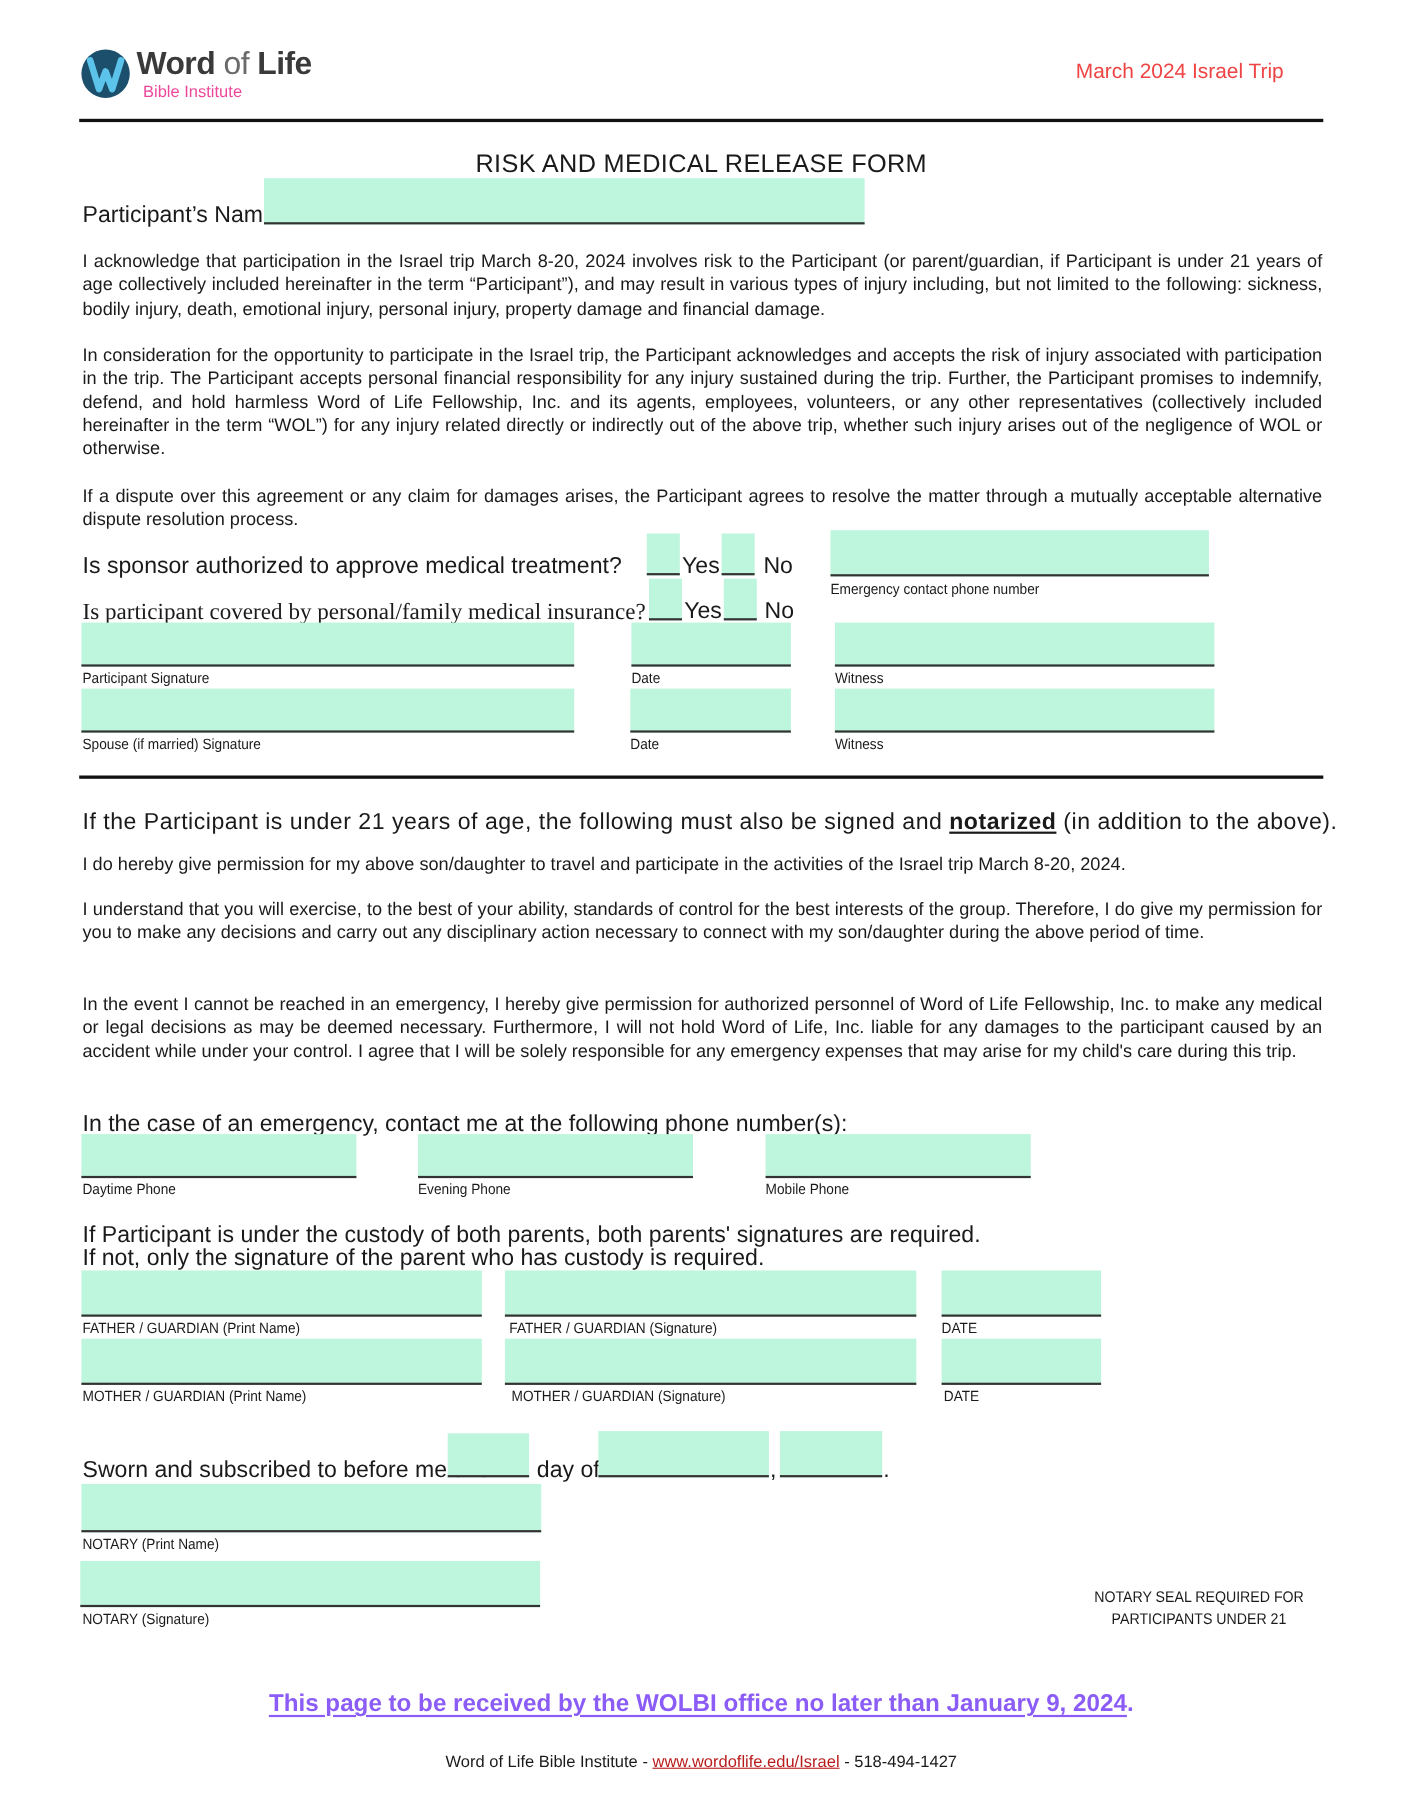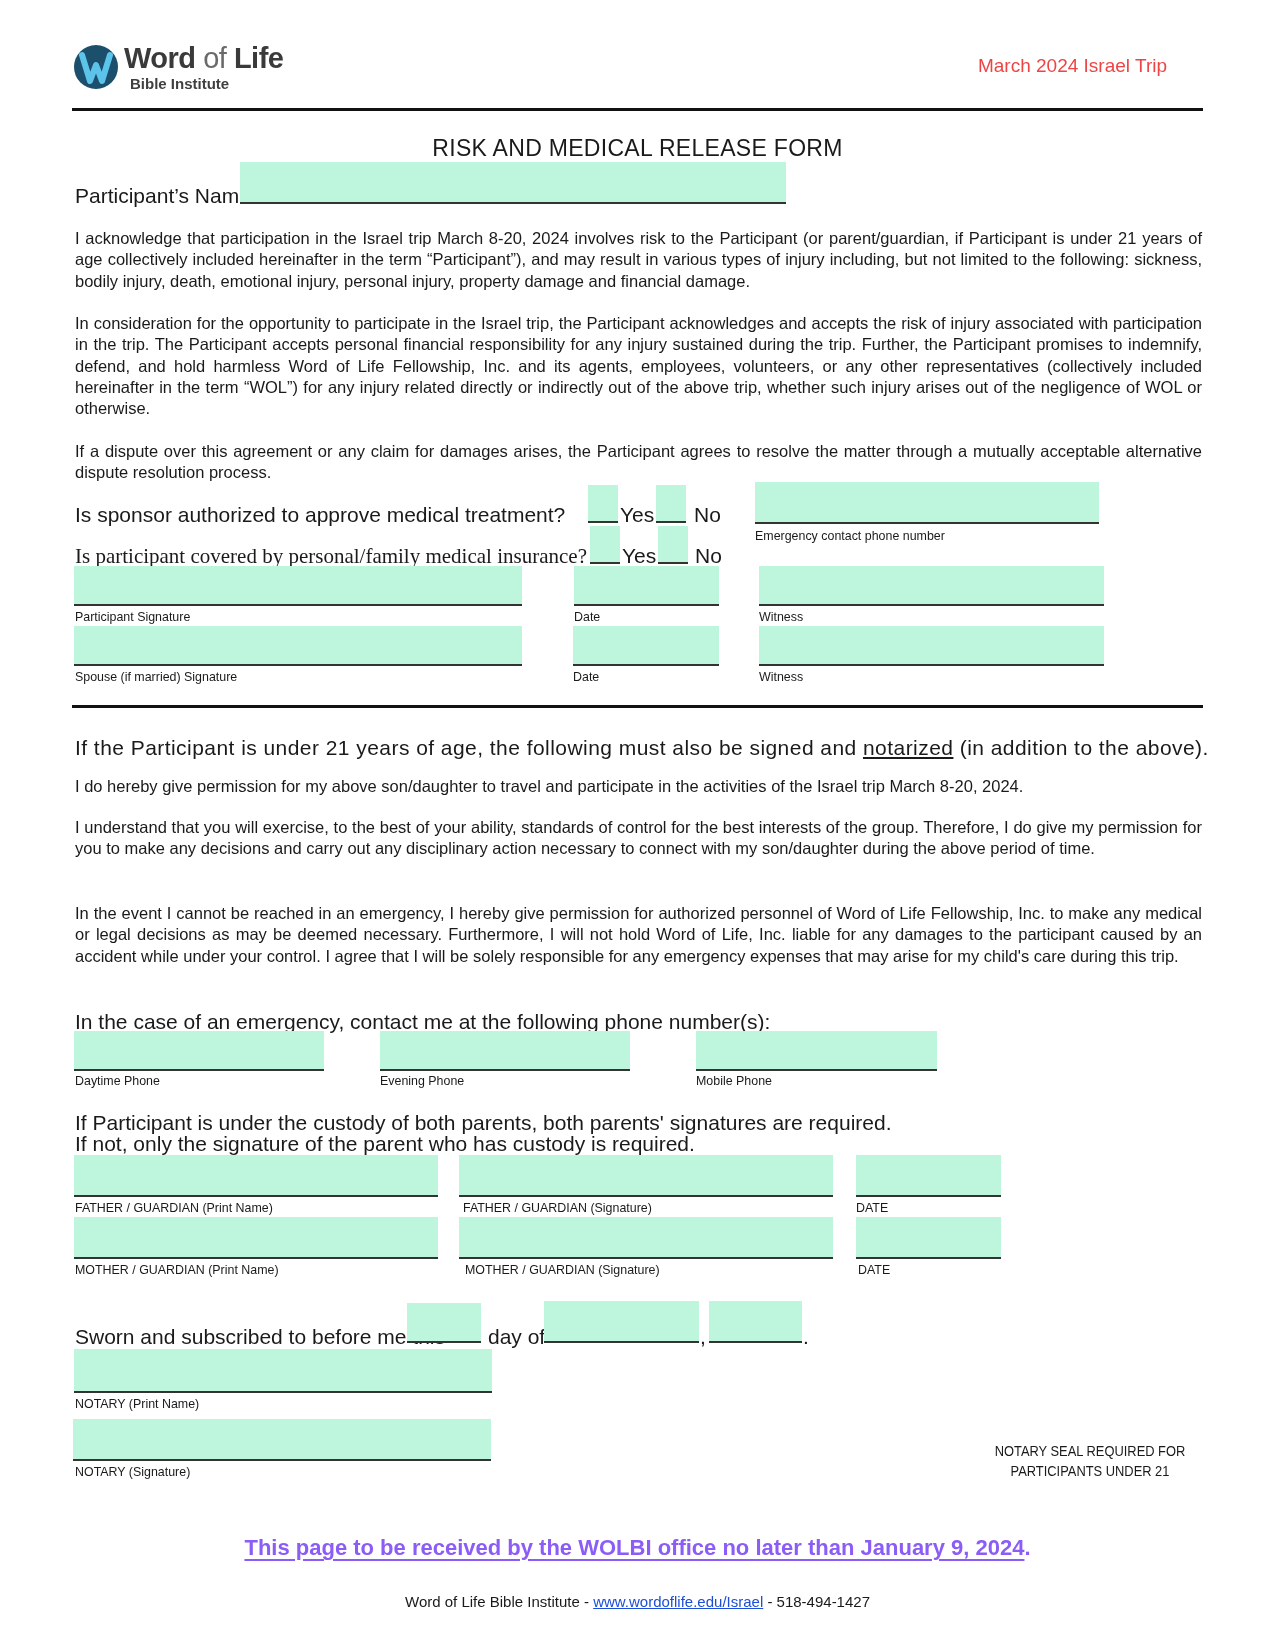--- a/index.html
+++ b/index.html
@@ -4,33 +4,33 @@
 <style>
   * { box-sizing: border-box; margin: 0; padding: 0; }
   html, body { width: 1275px; height: 1649px; background: #ffffff; }
   body { position: relative; font-family: "Liberation Sans", sans-serif; color: #1a1a1a; overflow: hidden; }
   .abs { position: absolute; }
   .logo { left: 72px; top: 42px; width: 230px; height: 52px; }
   .logo-circle { position: absolute; left: 2px; top: 3px; width: 44px; height: 44px; border-radius: 50%; background: #1b4f6b; overflow: hidden; }
   .logo-circle svg { position: absolute; left: 0; top: 0; }
   .logo-word { position: absolute; left: 52px; top: 0px; font-size: 29px; font-weight: bold; color: #3a3a3a; letter-spacing: -0.5px; white-space: nowrap; text-align: center; }
   .logo-word .of { font-weight: normal; color: #6a6a6a; }
-  .logo-sub { position: absolute; left: 58px; top: 33px; font-size: 15px; font-weight: bold; color: #404040; white-space: nowrap; }
+  .logo-sub { position: absolute; left: 58px; top: 33px; font-size: 15px; font-weight: normal; color: #ec4899; white-space: nowrap; }
   .trip-title { right: 108px; top: 55px; font-size: 19px; color: #ef4444; }
   .rule-thick { left: 72px; width: 1131px; height: 3px; background: #111; }
   .form-title { left: 0; width: 1275px; top: 135px; text-align: center; font-size: 23px; letter-spacing: 0.3px; color: #1a1a1a; }
   .p { left: 75px; width: 1127px; font-size: 16.5px; line-height: 21.3px; text-align: justify; color: #1a1a1a; }
   .label-sm { font-size: 13.5px; color: #1a1a1a; font-family: "Liberation Sans", sans-serif; transform: scaleX(0.92); transform-origin: left; white-space: nowrap; }
   .field { background: #bdf6dc; }
   .uline { border-bottom: 2px solid #333; }
   .q { font-size: 21px; white-space: nowrap; }
   .deadline { left: 0; width: 1275px; top: 1535px; text-align: center; font-size: 22px; font-weight: bold; color: #8b5cf6; }
   .deadline span { text-decoration: underline; text-underline-offset: 4px; }
   .footer { left: 0; width: 1275px; top: 1593px; text-align: center; font-size: 15px; color: #1a1a1a; }
-  .footer a { color: #1d4ed8; text-decoration: underline; }
+  .footer a { color: #b91c1c; text-decoration: underline; }
   .seal { left: 930px; width: 320px; text-align: center; font-size: 14px; line-height: 20px; transform: scaleX(0.92); transform-origin: center; }
 </style>
 </head>
 <body>
 
 <div class="abs logo">
   <div class="logo-circle">
     <svg width="44" height="44" viewBox="0 0 44 44">
       <path d="M8 10 L16 36 L22 20 L28 36 L36 10" stroke="#5cc3ea" stroke-width="6" fill="none" stroke-linejoin="round" stroke-linecap="round"></path>
     </svg>
@@ -79,21 +79,21 @@
 <div class="abs field uline" style="left:74px; top:626px; width:448px; height:40px;"></div>
 <div class="abs label-sm" style="left:75px; top:669px;">Spouse (if married) Signature</div>
 <div class="abs field uline" style="left:573px; top:626px; width:146px; height:40px;"></div>
 <div class="abs label-sm" style="left:573px; top:669px;">Date</div>
 <div class="abs field uline" style="left:759px; top:626px; width:345px; height:40px;"></div>
 <div class="abs label-sm" style="left:759px; top:669px;">Witness</div>
 
 <div class="abs rule-thick" style="top:705px;"></div>
 
 <div class="abs q" style="left:75px; top:736px; letter-spacing:0.45px;">
-  <span>If the Participant is under 21 years of age, the following must also be signed and </span><span style="text-decoration:underline;">notarized</span><span> (in addition to the above).</span>
+  <span>If the Participant is under 21 years of age, the following must also be signed and </span><span style="text-decoration:underline;font-weight:bold;">notarized</span><span> (in addition to the above).</span>
 </div>
 <div class="abs p" style="top:776px;">I do hereby give permission for my above son/daughter to travel and participate in the activities of the Israel trip March 8-20, 2024.</div>
 <div class="abs p" style="top:817px;">I understand that you will exercise, to the best of your ability, standards of control for the best interests of the group. Therefore, I do give my permission for you to make any decisions and carry out any disciplinary action necessary to connect with my son/daughter during the above period of time.</div>
 <div class="abs p" style="top:903px;">In the event I cannot be reached in an emergency, I hereby give permission for authorized personnel of Word of Life Fellowship, Inc. to make any medical or legal decisions as may be deemed necessary. Furthermore, I will not hold Word of Life, Inc. liable for any damages to the participant caused by an accident while under your control. I agree that I will be solely responsible for any emergency expenses that may arise for my child's care during this trip.</div>
 
 <div class="abs q" style="left:75px; top:1010px;">In the case of an emergency, contact me at the following phone number(s):</div>
 <div class="abs field uline" style="left:74px; top:1031px; width:250px; height:40px;"></div>
 <div class="abs label-sm" style="left:75px; top:1073px;">Daytime Phone</div>
 <div class="abs field uline" style="left:380px; top:1031px; width:250px; height:40px;"></div>
 <div class="abs label-sm" style="left:380px; top:1073px;">Evening Phone</div>

